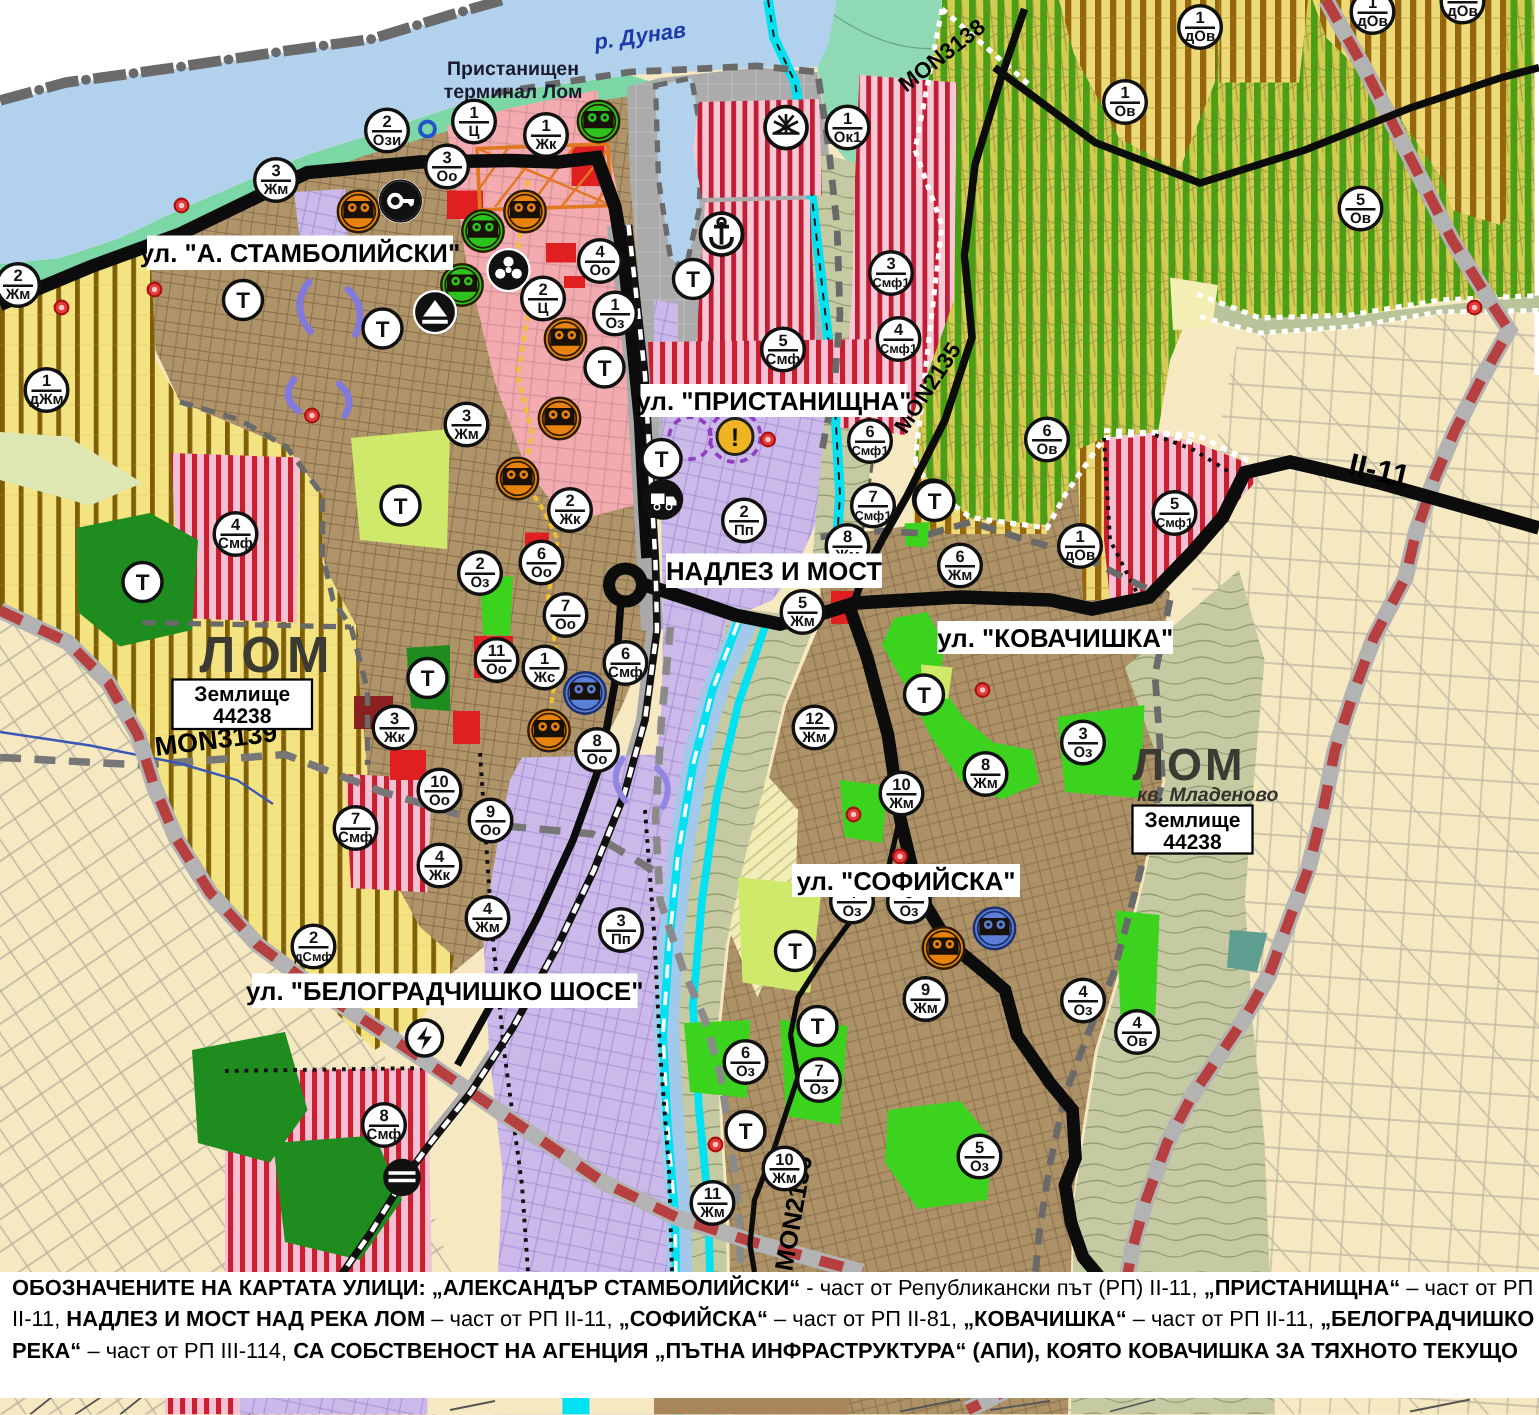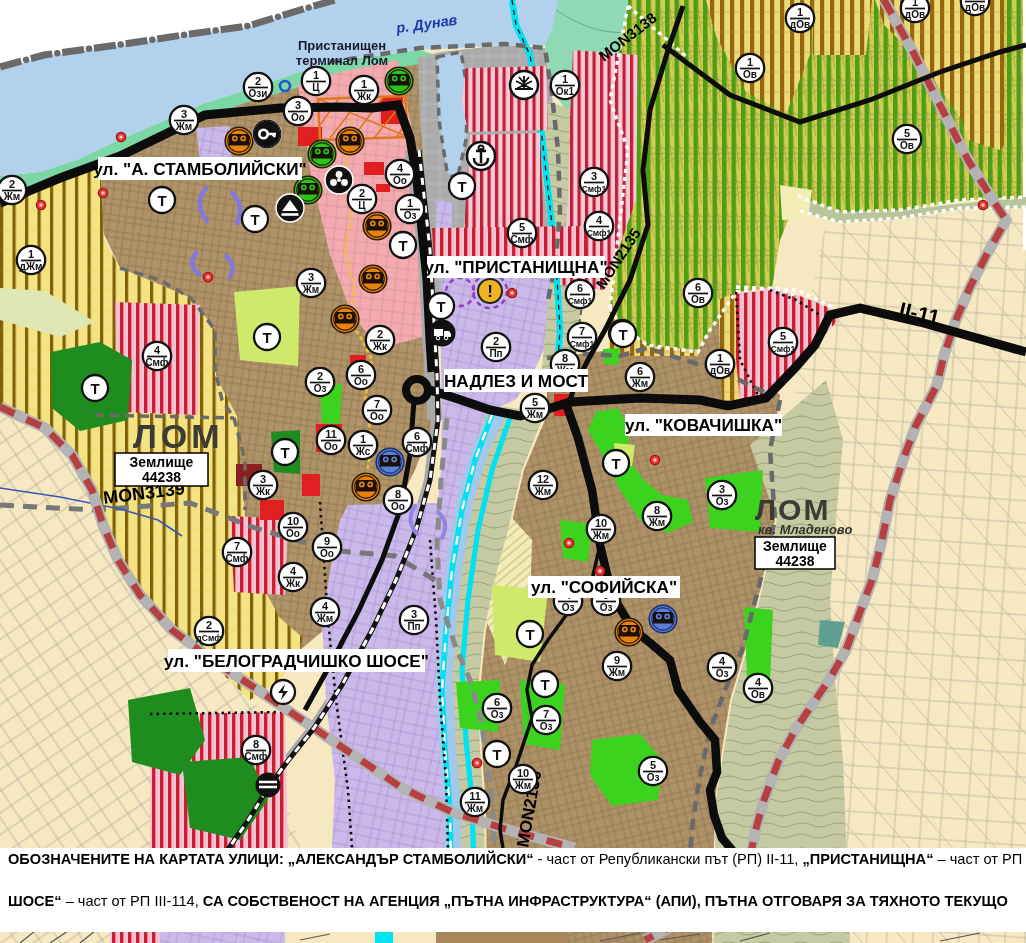--- a/index.html
+++ b/index.html
@@ -819,13 +819,14 @@
 <rect x="110" y="931" width="50" height="12" fill="url(#patRedB)"></rect>
 <rect x="160" y="931" width="125" height="12" fill="url(#patLav)"></rect>
 <rect x="285" y="931" width="90" height="12" fill="#f6e8c1"></rect>
 <rect x="375" y="931" width="18" height="12" fill="#00e2f2"></rect>
 <rect x="393" y="931" width="43" height="12" fill="#f6e8c1"></rect>
 <rect x="436" y="931" width="130" height="12" fill="#a8865a"></rect>
 <path d="M20,943 L35,931 M50,943 L68,931 M80,943 L95,931 M300,940 L330,934 M600,941 L640,933 M660,940 L700,934 M740,941 L770,933 M940,941 L980,933" stroke="#555" stroke-width="1.2"></path>
 </svg>
 <div class="band"></div>
 <div class="bl" style="top:851px"><b>ОБОЗНАЧЕНИТЕ НА КАРТАТА УЛИЦИ: „АЛЕКСАНДЪР СТАМБОЛИЙСКИ“</b> - част от Републикански път (РП) II-11, <b>„ПРИСТАНИЩНА“</b> – част от РП</div>
-<div class="bl" style="top:893px"><b>ШОСЕ“</b> – част от РП III-114, <b>СА СОБСТВЕНОСТ НА АГЕНЦИЯ „ПЪТНА ИНФРАСТРУКТУРА“ (АПИ), ПЪТНА ОТГОВАРЯ ЗА ТЯХНОТО ТЕКУЩО</b></div>
+<div class="bl" style="top:872px">II-11, <b>НАДЛЕЗ И МОСТ НАД РЕКА ЛОМ</b> – част от РП II-11, <b>„СОФИЙСКА“</b> – част от РП II-81, <b>„КОВАЧИШКА“</b> – част от РП II-11, <b>„БЕЛОГРАДЧИШКО</b></div>
+<div class="bl" style="top:893px"><b>РЕКА“</b> – част от РП III-114, <b>СА СОБСТВЕНОСТ НА АГЕНЦИЯ „ПЪТНА ИНФРАСТРУКТУРА“ (АПИ), КОЯТО КОВАЧИШКА ЗА ТЯХНОТО ТЕКУЩО</b></div>
 </div>
 </body></html>

